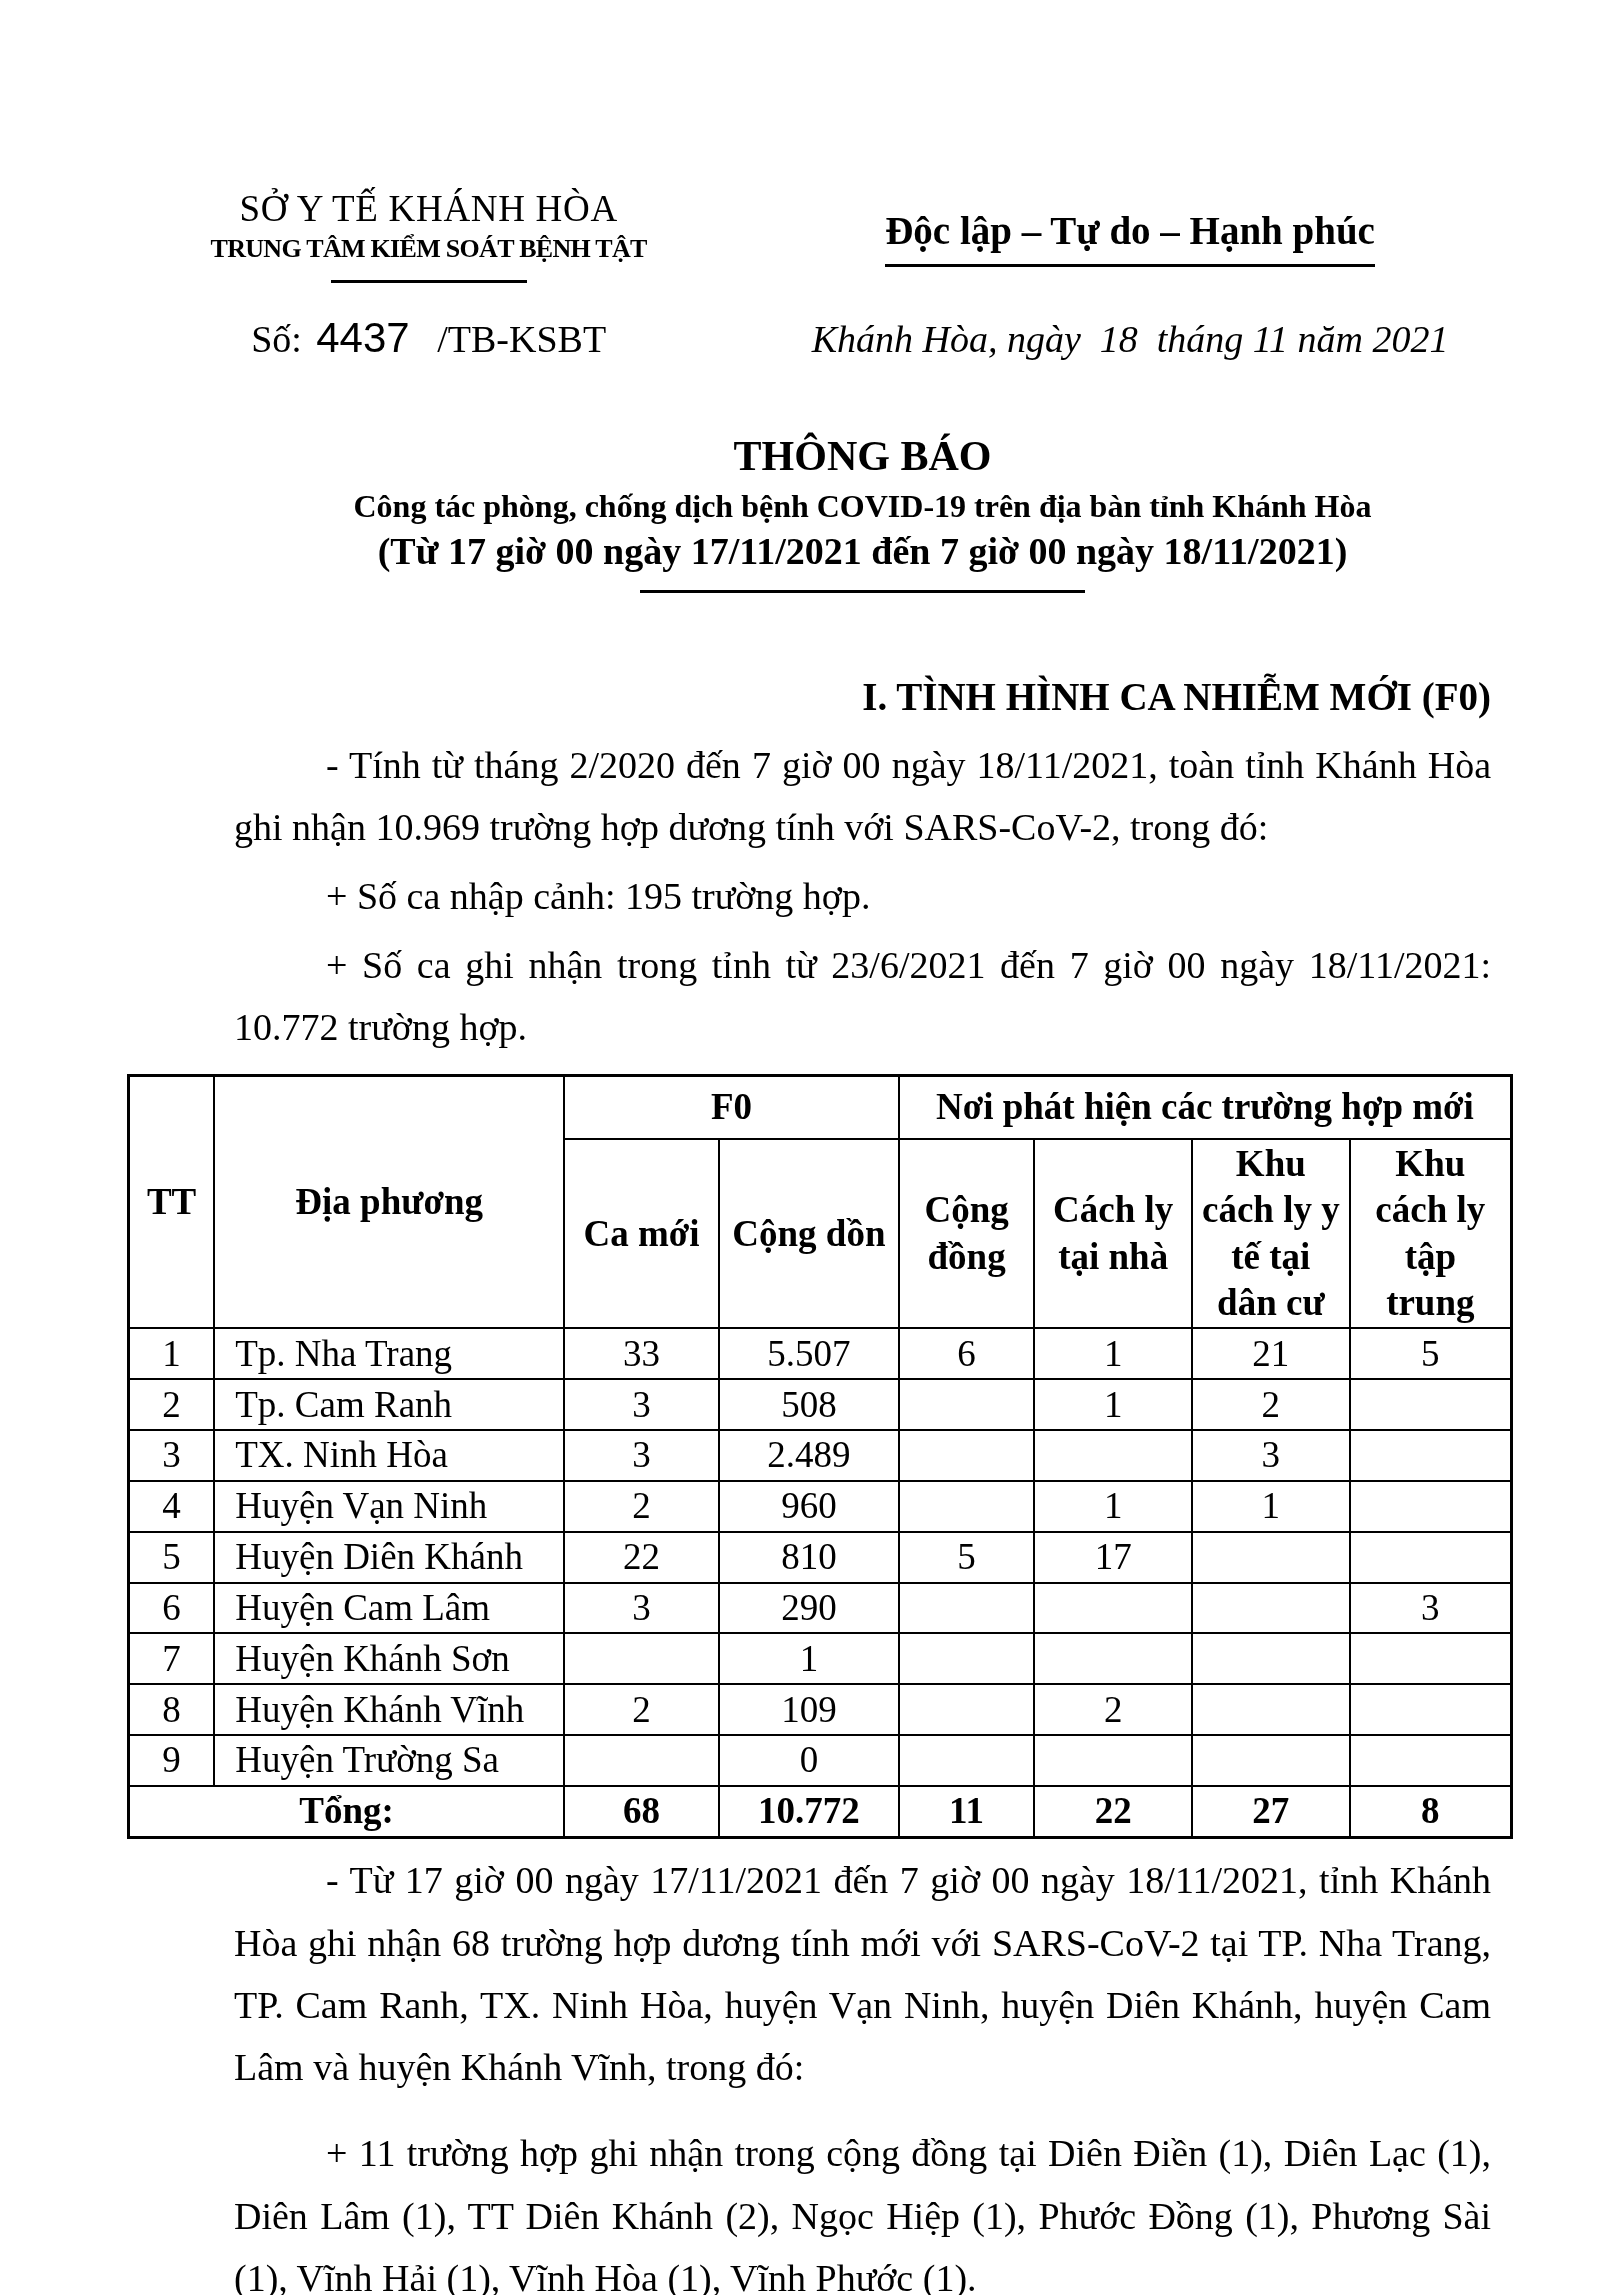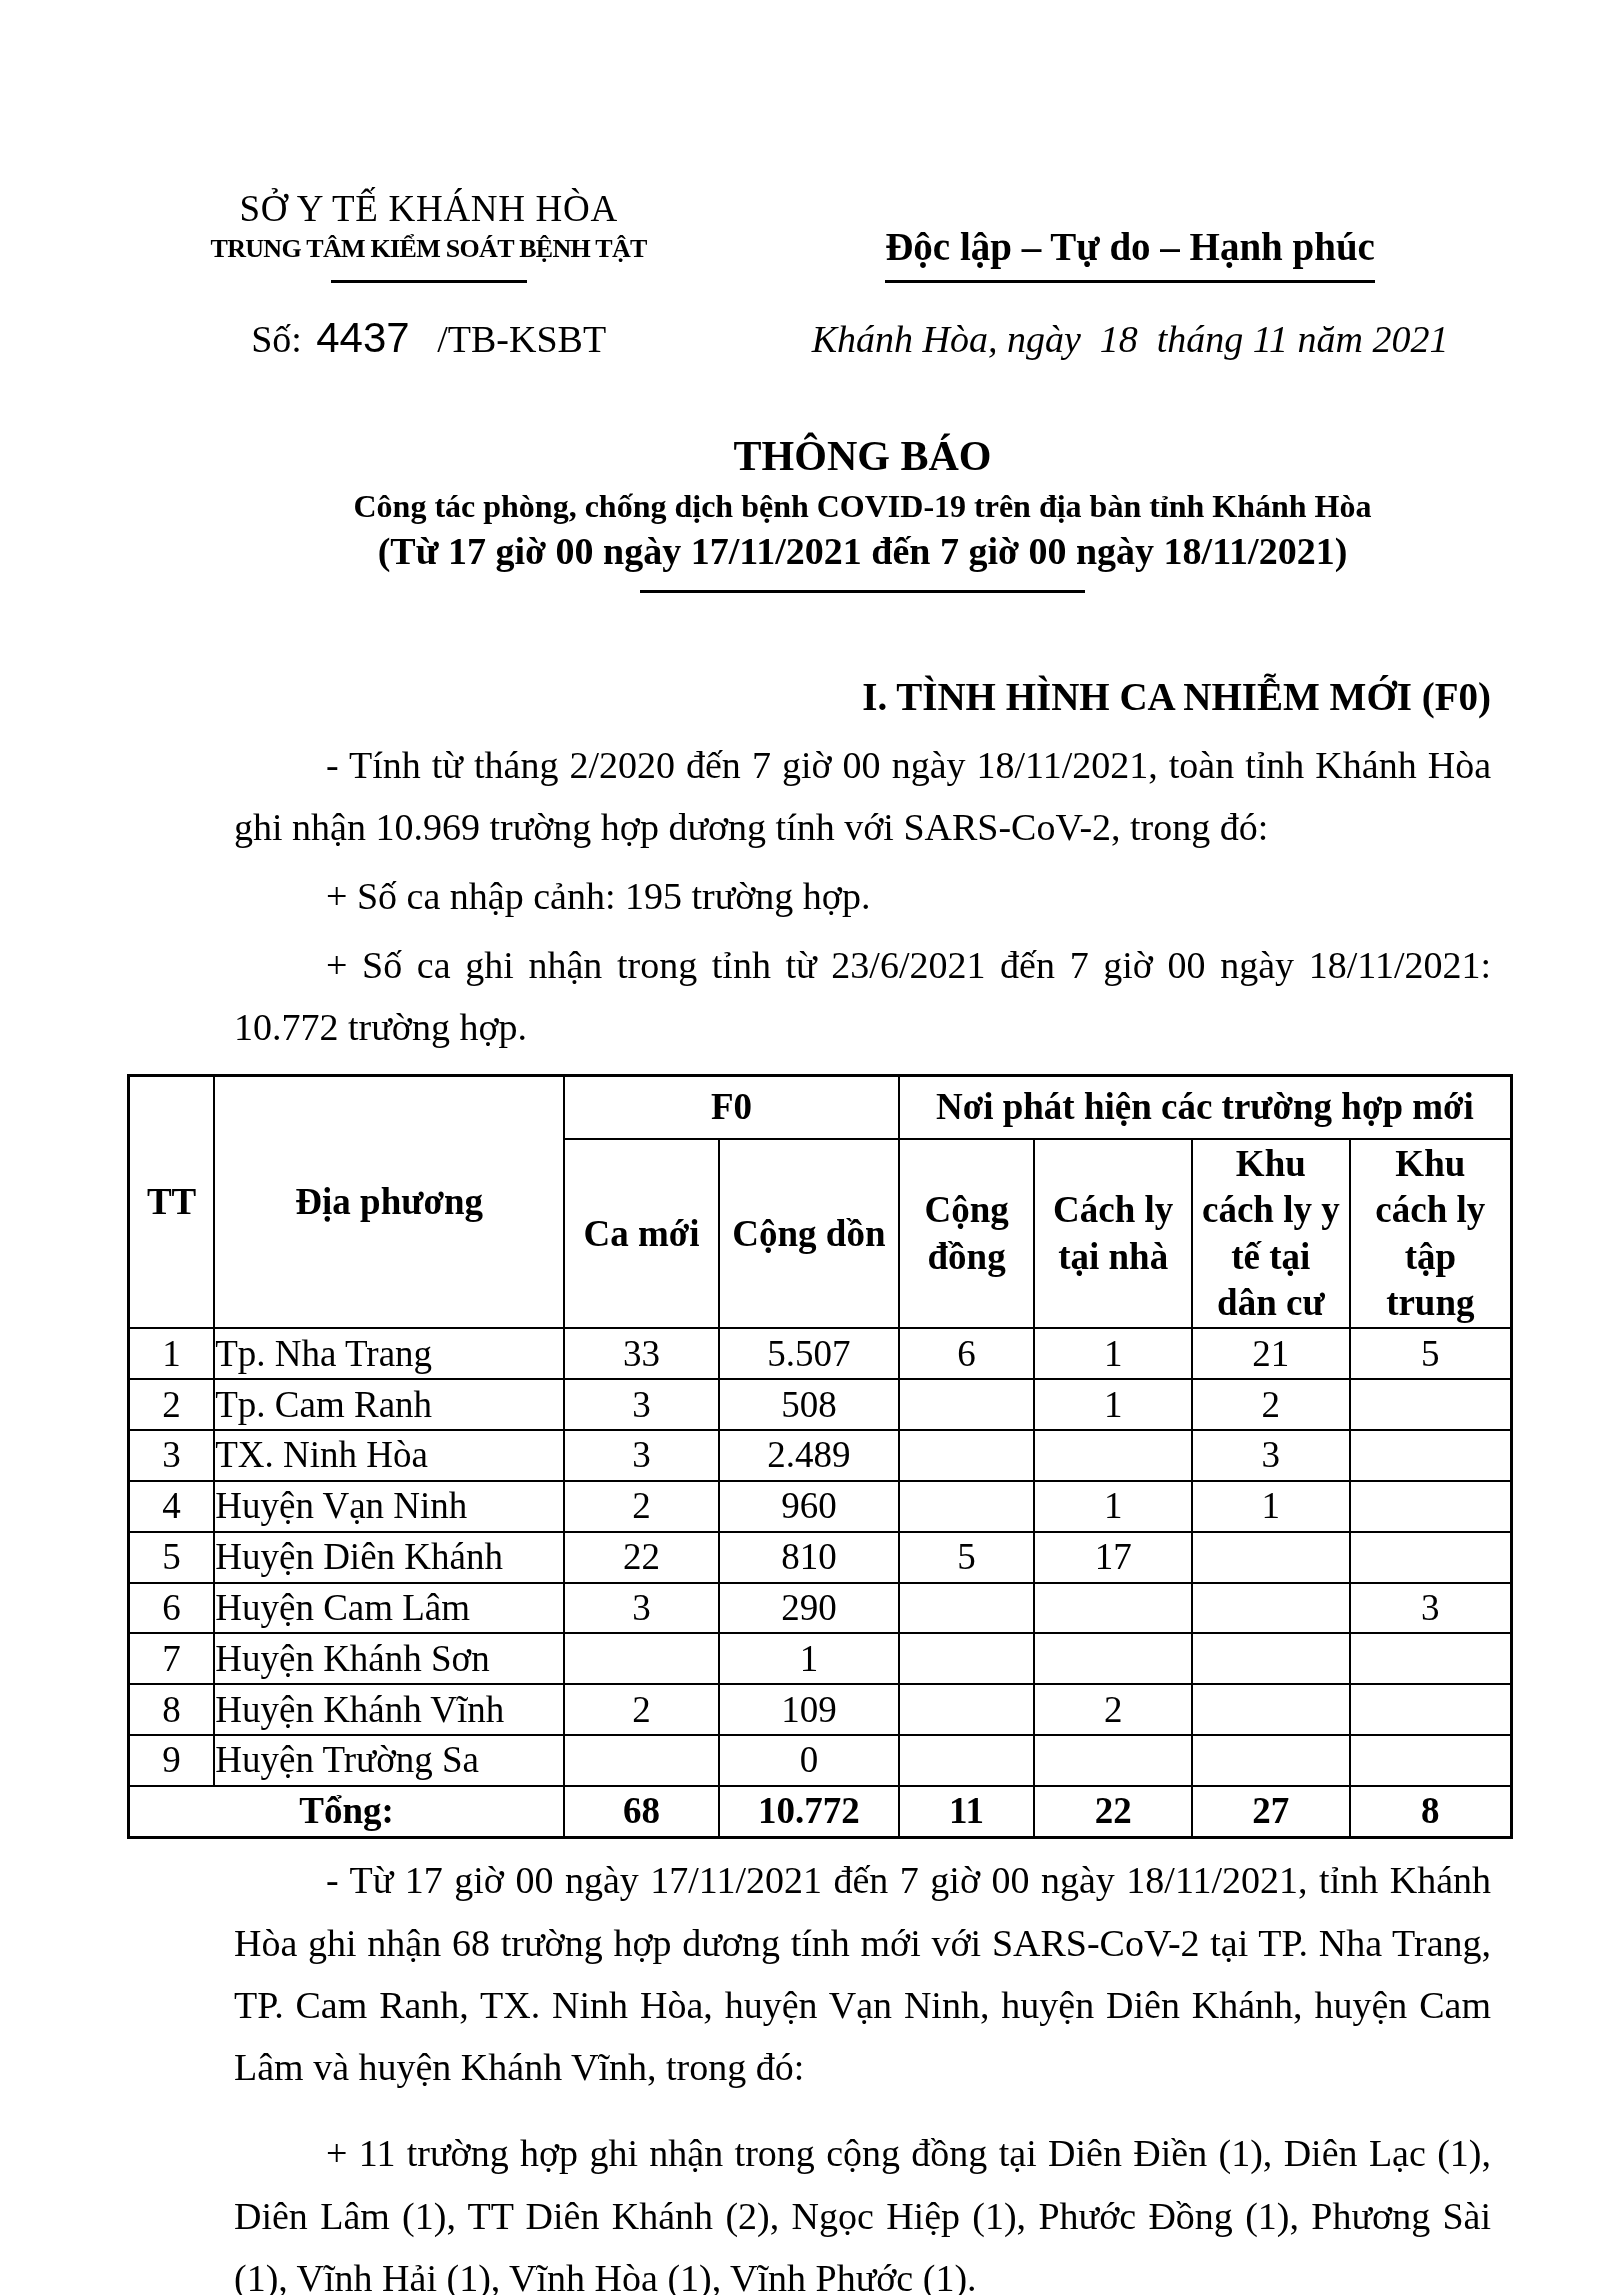--- a/index.html
+++ b/index.html
@@ -16,21 +16,21 @@
     color: #000000;
     font-family: "Liberation Serif", "DejaVu Serif", serif;
     padding: 186px 132px 0 234px;
     overflow: hidden;
   }
 
   
   .header-row {
     display: flex;
     justify-content: space-between;
-    align-items: flex-end;
+    align-items: center;
     margin-left: -105px; 
   }
   .header-left {
     width: 44%;
     text-align: center;
   }
   .header-right {
     width: 53%;
     text-align: center;
   }
@@ -164,21 +164,21 @@
   }
   .doc-table thead th {
     font-weight: bold;
   }
   .doc-table td {
     font-weight: normal;
     height: 46px;
   }
   .doc-table td.cell-left {
     text-align: left;
-    padding-left: 0;
+    padding-left: 20px;
   }
   .doc-table tr.total-row td {
     font-weight: bold;
   }
   .th-group {
     height: 58px;
   }
 
   .after-para {
     font-size: 38px;

